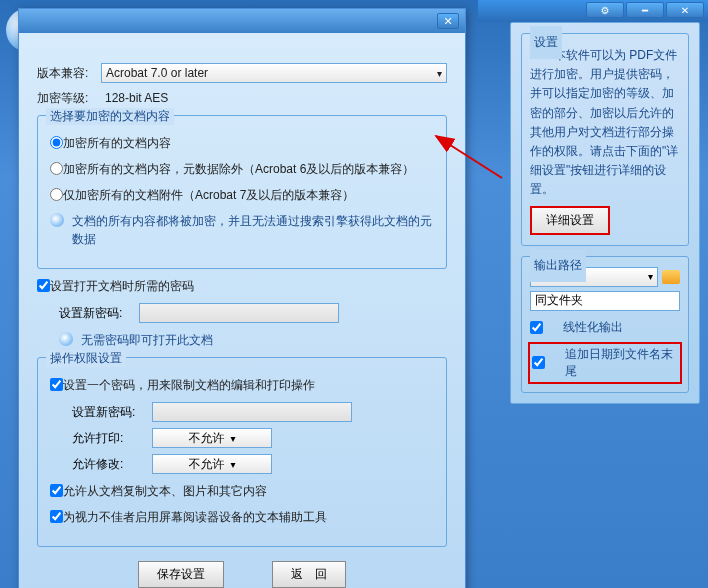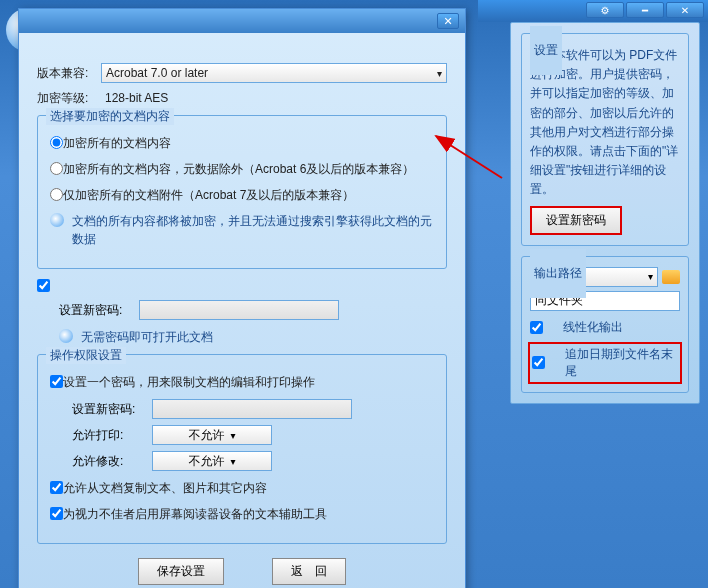--- a/index.html
+++ b/index.html
@@ -20,21 +20,21 @@
 .titlebar-mini { position:absolute; top:0; right:0; width:230px; height:22px; background:linear-gradient(#3a92e8,#2a6db8); display:flex; justify-content:flex-end; gap:2px; padding:2px 4px; z-index:0; }
 .titlebar-mini .btn { width:22px; height:16px; background:linear-gradient(#5ab0f8,#3a80c8); border:1px solid #2a6db8; border-radius:2px; cursor:pointer; display:flex; align-items:center; justify-content:center; color:#fff; font-size:10px; }
 
 .main-panel {
   position:absolute; top:22px; right:8px; width:190px;
   background:linear-gradient(180deg,#c8e0f8 0%, #a8d0f0 100%);
   border:1px solid #6aa8e0; padding:10px; border-radius:2px;
   display:flex; flex-direction:column; gap:10px;
 }
 .section { border:1px solid #6aa8e0; border-radius:3px; padding:6px 8px 10px; position:relative; background:rgba(255,255,255,0.1); }
-.section-title { position:absolute; top:-8px; left:8px; font-size:12px; color:#1a4a8a; background:#b8d8f4; padding:16px 4px; }
+.section-title { position:absolute; top:-8px; left:8px; font-size:12px; color:#1a4a8a; background:#b8d8f4; padding:8px 4px; }
 .help-text { font-size:12px; color:#1a4a8a; line-height:1.6; margin-top:6px; }
 .btn-detail { display:inline-block; padding:4px 14px; border:2px solid #d00; background:linear-gradient(#f8f8f8,#e0e0e0); cursor:pointer; margin-top:6px; font-size:12px; }
 .text-input { width:100%; padding:2px 4px; border:1px solid #6aa8e0; background:#fff; font-size:12px; margin-top:4px; }
 .out-row { display:flex; align-items:center; gap:4px; margin-top:4px; }
 .folder-icon { width:18px; height:14px; background:linear-gradient(#ffd060,#f0a020); border-radius:2px; cursor:pointer; }
 .chk-row { display:flex; align-items:center; gap:20px; margin-top:8px; font-size:12px; color:#1a4a8a; }
 .chk-row input { width:13px; height:13px; }
 .chk-row.red { outline:2px solid #d00; padding:2px; }
 
 .dialog {
@@ -81,21 +81,21 @@
 <div class="titlebar-mini">
   <div class="btn">⚙</div>
   <div class="btn">━</div>
   <div class="btn">✕</div>
 </div>
 
 <div class="main-panel">
   <div class="section">
     <div class="section-title">设置</div>
     <div class="help-text">　　本软件可以为 PDF文件进行加密。用户提供密码，并可以指定加密的等级、加密的部分、加密以后允许的其他用户对文档进行部分操作的权限。请点击下面的"详细设置"按钮进行详细的设置。</div>
-    <div class="btn-detail">设置新密码</div>
+    <div class="btn-detail">详细设置</div>
   </div>
   <div class="section">
     <div class="section-title">输出路径</div>
     <div class="out-row">
       <div class="combo" style="flex:1">
           <span>同文件夹</span>
         </div>
       <div class="folder-icon"></div>
     </div>
     <input class="text-input" value="同文件夹" style="">
@@ -150,20 +150,21 @@
         <span>仅加密所有的文档附件（Acrobat 7及以后的版本兼容）</span>
       </label>
       <div class="info-row">
         <div class="info-icon"></div>
         <span>文档的所有内容都将被加密，并且无法通过搜索引擎获得此文档的元数据</span>
       </div>
     </div>
 
     <label class="check-row">
       <input type="checkbox" checked="" style="">
+      <span>设置打开文档时所需的密码</span>
     </label>
     <div class="sub-row">
       <span class="lbl2">设置新密码:</span>
       <input class="pwd-input" type="password" style="">
     </div>
     <div class="info-row" style="margin-left:22px">
       <div class="info-icon"></div>
       <span>无需密码即可打开此文档</span>
     </div>
 

